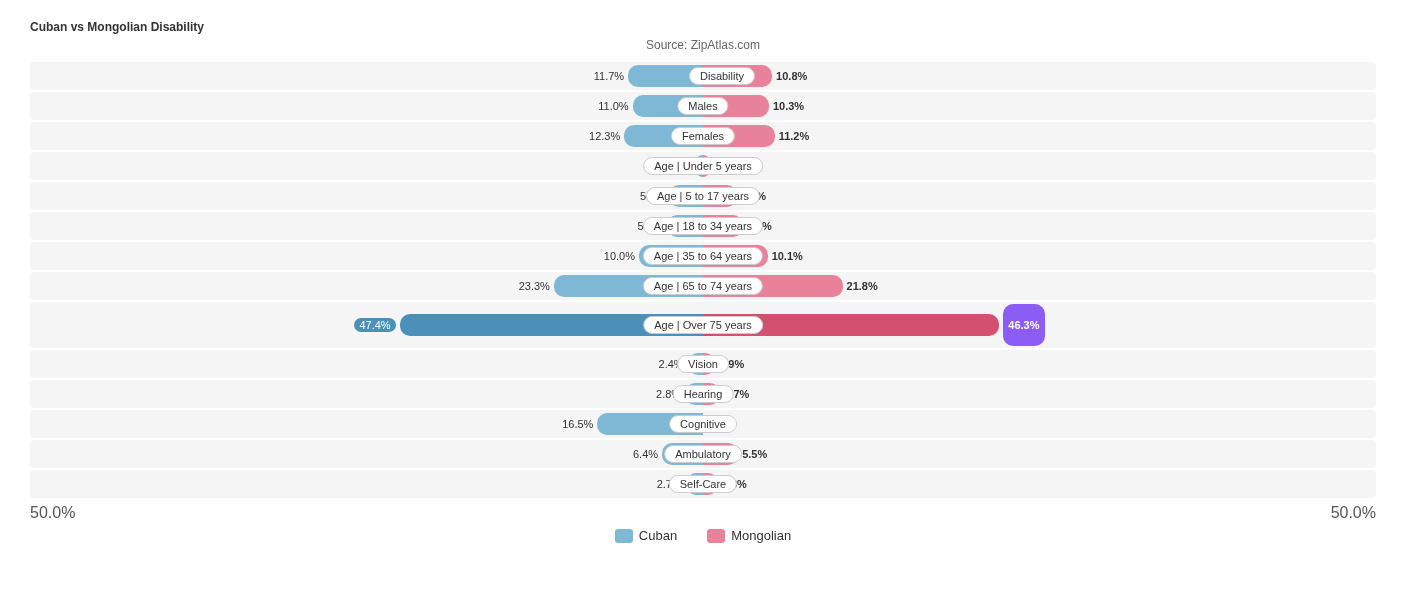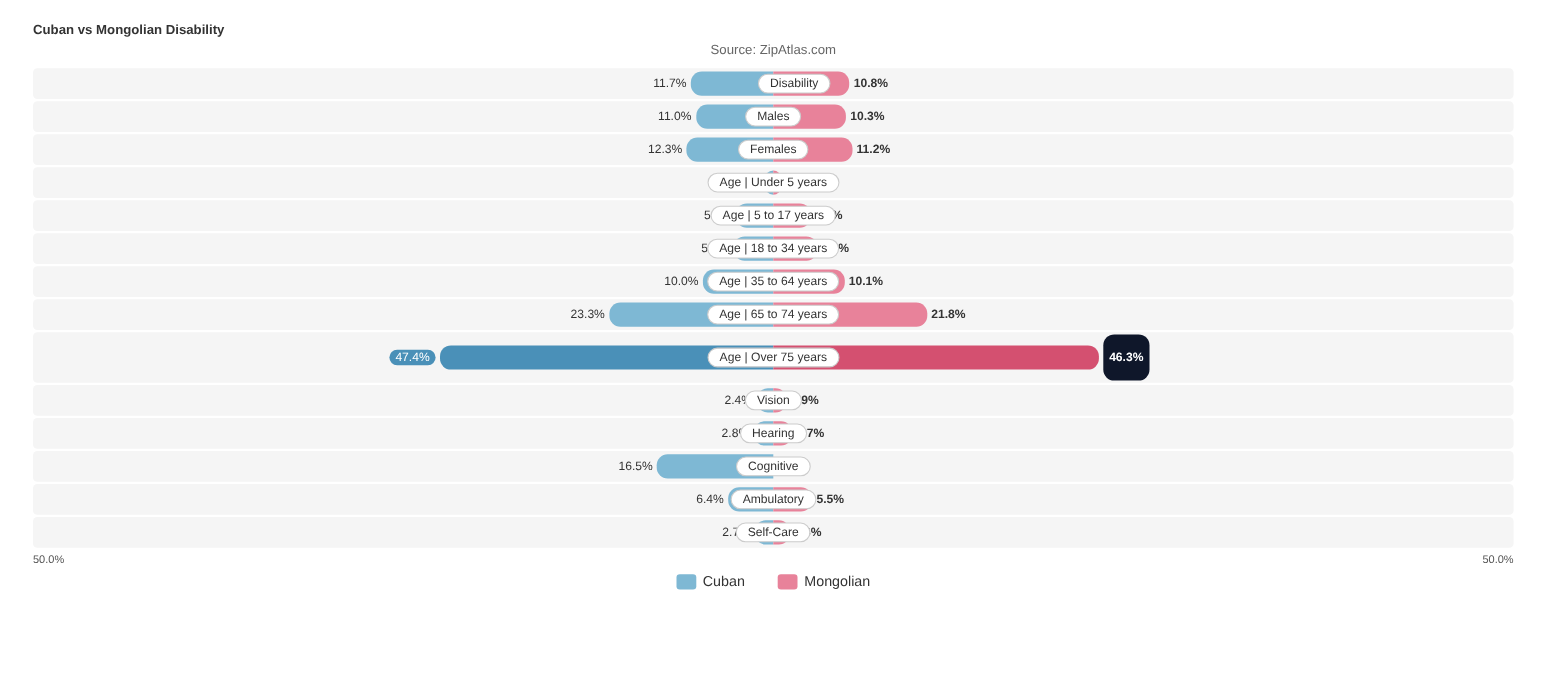--- a/index.html
+++ b/index.html
@@ -92,21 +92,21 @@
       z-index: 10;
       text-align: center;
     }
     .row-wrapper {
       position: relative;
       margin-bottom: 2px;
     }
     .axis-row {
       display: flex;
       justify-content: space-between;
-      font-size: 10px;
+      font-size: 16px;
       color: #555;
       margin-top: 6px;
       padding: 0 0;
     }
     .legend {
       display: flex;
       justify-content: center;
       gap: 30px;
       margin-top: 6px;
       font-size: 13px;
@@ -235,21 +235,21 @@
       <div class="center-label" style="position: absolute; top: 50%; transform: translateX(-50%) translateY(-50%); left: 50%;">Age | 65 to 74 years</div>
     </div>
     <div class="row-wrapper" style="position: relative;">
       <div class="bar-row">
         <div class="left-section">
           <span class="left-value" style="color: rgb(255, 255, 255); background: rgb(74, 144, 184); border-radius: 10px; padding: 1px 5px;">47.4%</span>
           <div class="left-bar" style="width: 303.36px; background: rgb(74, 144, 184);"></div>
         </div>
         <div class="right-section">
           <div class="right-bar" style="width: 296.32px; background: rgb(212, 80, 112);"></div>
-          <span class="right-value" style="color: rgb(255, 255, 255); background: #0f172a; border-radius: 10px; padding: 15px 5px;">46.3%</span>
+          <span class="right-value" style="color: rgb(255, 255, 255); background: #8b5cf6; border-radius: 10px; padding: 15px 5px;">46.3%</span>
         </div>
       </div>
       <div class="center-label" style="position: absolute; top: 50%; transform: translateX(-50%) translateY(-50%); left: 50%;">Age | Over 75 years</div>
     </div>
     <div class="row-wrapper" style="position: relative;">
       <div class="bar-row">
         <div class="left-section">
           <span class="left-value">2.4%</span>
           <div class="left-bar" style="width: 15.36px;"></div>
         </div>

